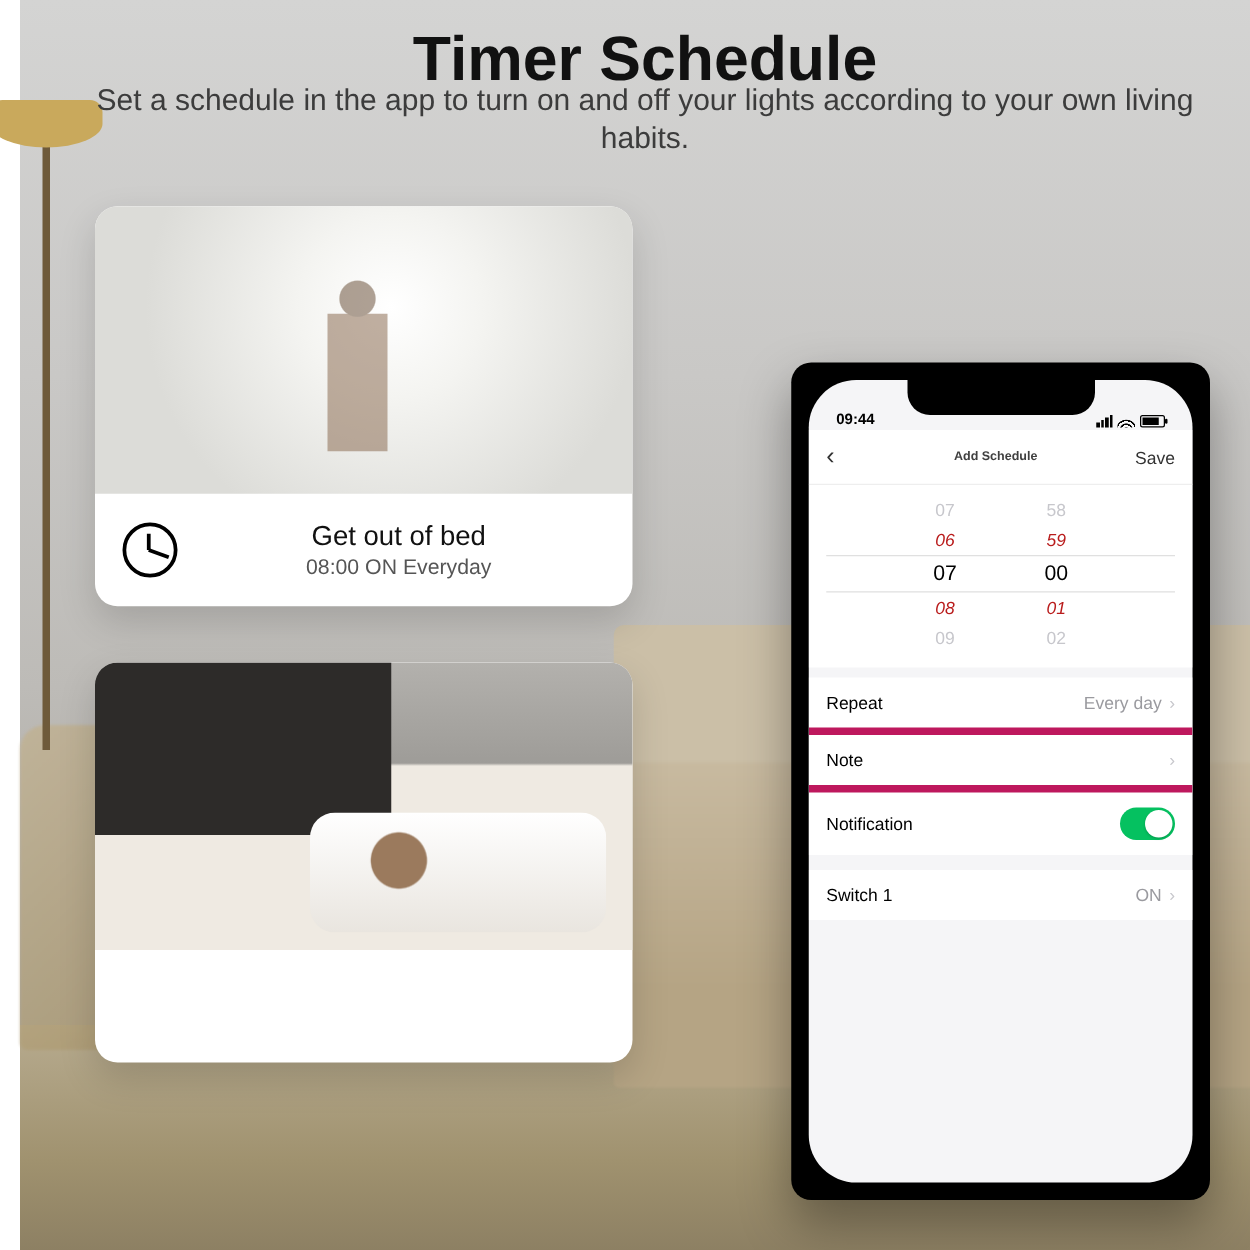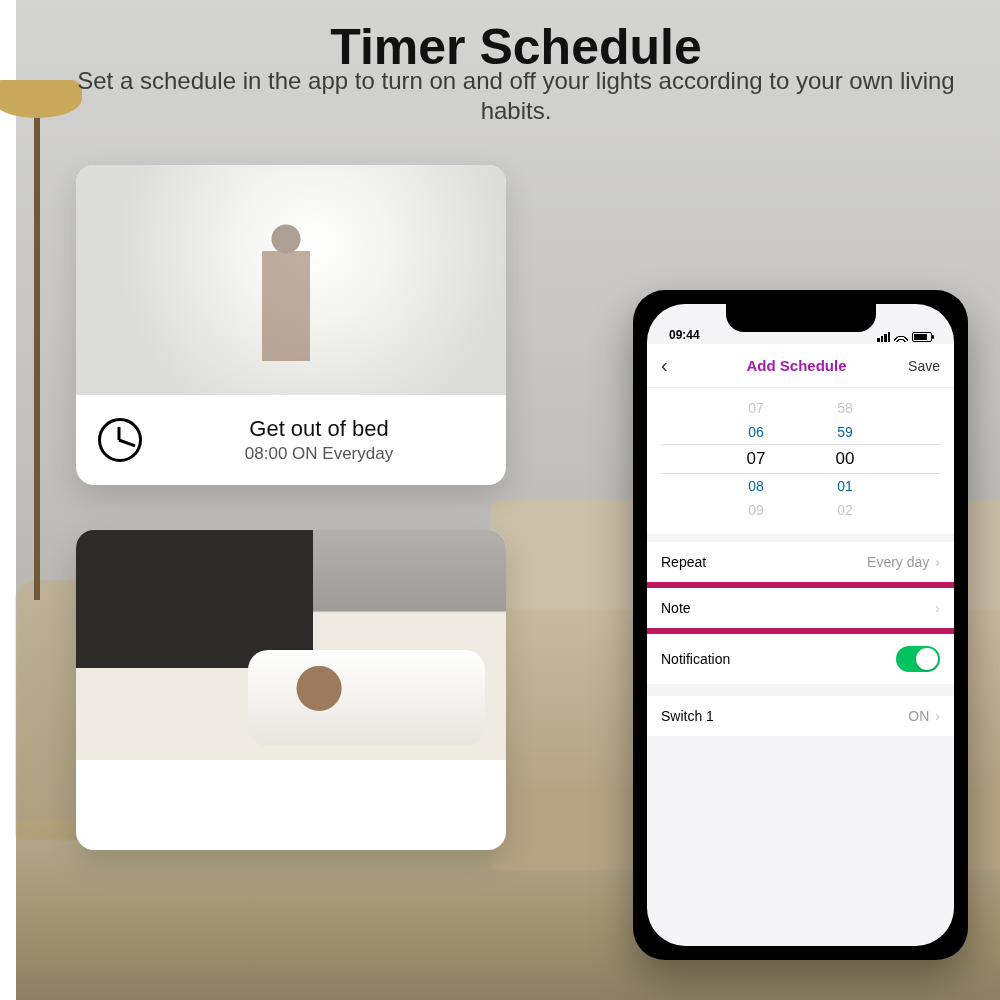--- a/index.html
+++ b/index.html
@@ -84,21 +84,21 @@
   .caption .clock::before { width:13px; height:3px; transform:translate(-1px,-1.5px) rotate(-90deg); }
   .caption .clock::after  { width:17px; height:3px; transform:translate(-1px,-1.5px) rotate(20deg); }
   .caption .txt { flex:1; text-align:center; }
   .caption .title { font-size:22px; color:#111; }
   .caption .detail { font-size:17px; color:#555; margin-top:2px; }
 
   
   .phone {
     position:absolute; right:48px; top:290px;
     width:335px; height:670px;
-    background:#000; border-radius:32px;
+    background:#000; border-radius:16px;
     padding:14px;
     box-shadow:0 18px 40px rgba(0,0,0,.35);
   }
   .screen {
     width:100%; height:100%;
     background:#f5f5f7;
     border-radius:38px;
     overflow:hidden;
     display:flex; flex-direction:column;
     position:relative;
@@ -126,34 +126,34 @@
   .batt { width:20px; height:10px; border:1px solid #000; border-radius:2px; position:relative; }
   .batt::after { content:""; position:absolute; right:-3px; top:2px; width:2px; height:4px; background:#000; border-radius:1px; }
   .batt::before { content:""; position:absolute; left:1px; top:1px; bottom:1px; width:70%; background:#000; }
 
   .navbar {
     height:44px; display:flex; align-items:center; justify-content:space-between;
     padding:0 14px; background:#fff;
     border-bottom:1px solid #eee;
   }
   .navbar .back { font-size:20px; color:#333; width:24px; }
-  .navbar .navtitle { font-size:15px; font-weight:600; color:#a21caf; }
+  .navbar .navtitle { font-size:10px; font-weight:600; color:#404040; }
   .navbar .save { font-size:14px; color:#333; }
 
   .picker {
     background:#fff; padding:8px 0 12px;
     position:relative;
   }
   .picker .col2 {
     display:flex; justify-content:center; gap:70px;
   }
   .picker ul { list-style:none; text-align:center; font-variant-numeric:tabular-nums; }
   .picker li { height:24px; line-height:24px; font-size:14px; color:#c7c7cc; }
   .picker li.on { color:#000; font-size:17px; height:30px; line-height:30px; font-weight:500; }
-  .picker li.near { color:#0369a1; }
+  .picker li.near { color:#b91c1c;font-style:italic; }
   .picker .selband {
     position:absolute; left:14px; right:14px; top:56px; height:30px;
     border-top:1px solid #e0e0e0; border-bottom:1px solid #e0e0e0;
     pointer-events:none;
   }
 
   .settings { margin-top:8px; background:#fff; }
   .settings .row, .settings2 .row {
     display:flex; align-items:center; justify-content:space-between;
     padding:12px 14px;

